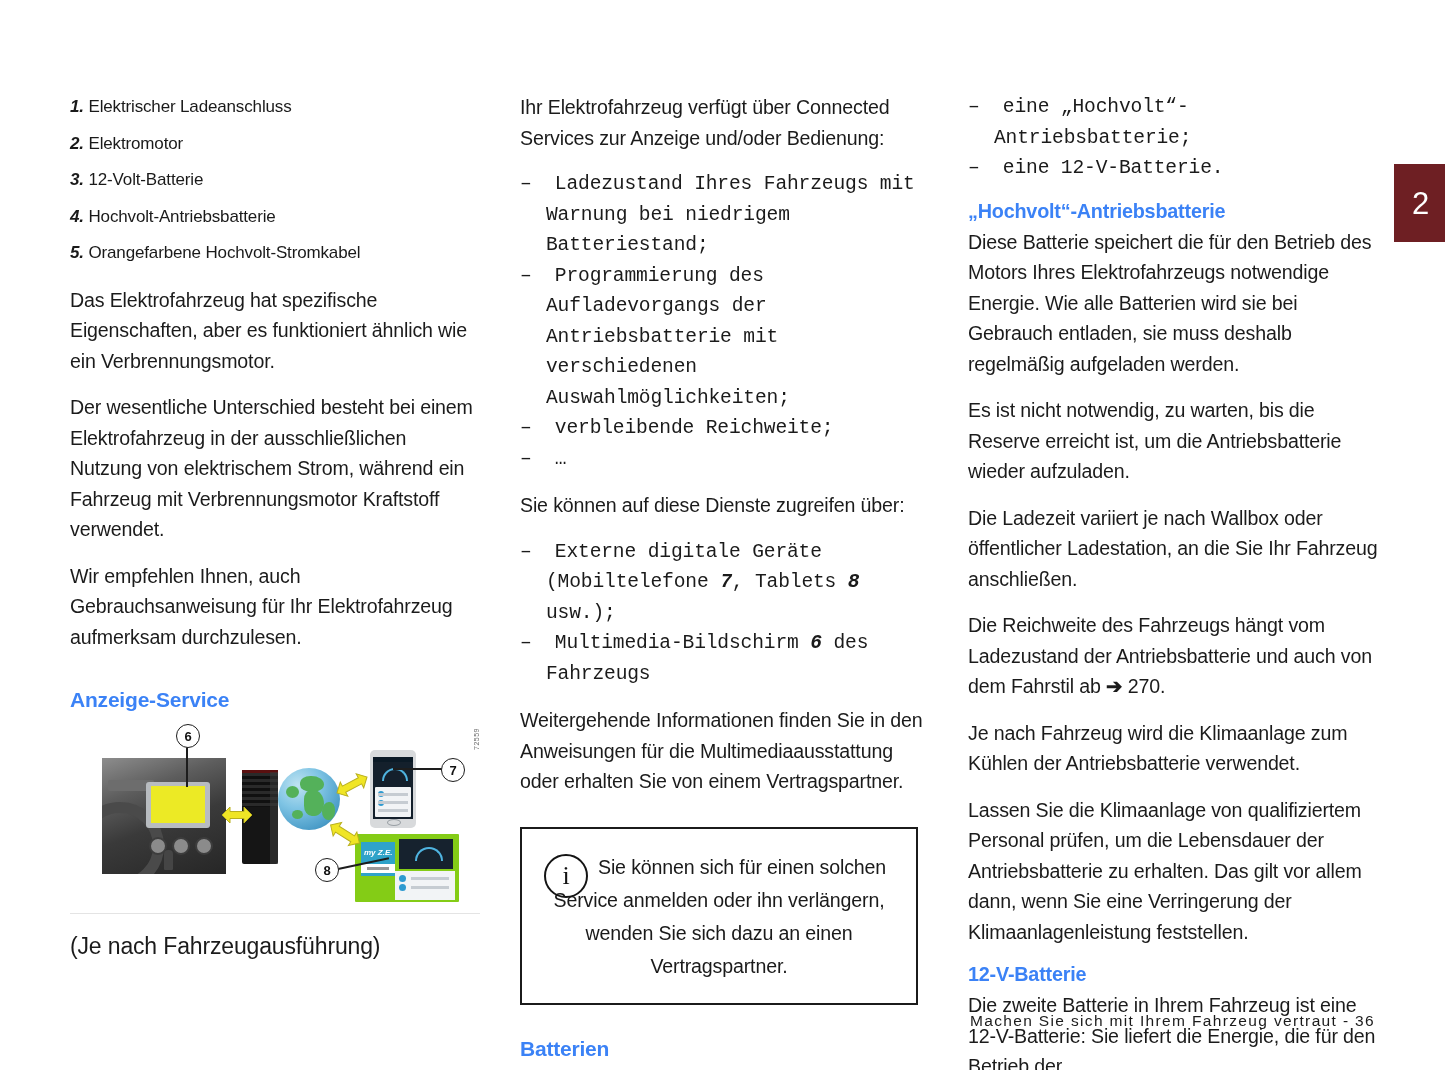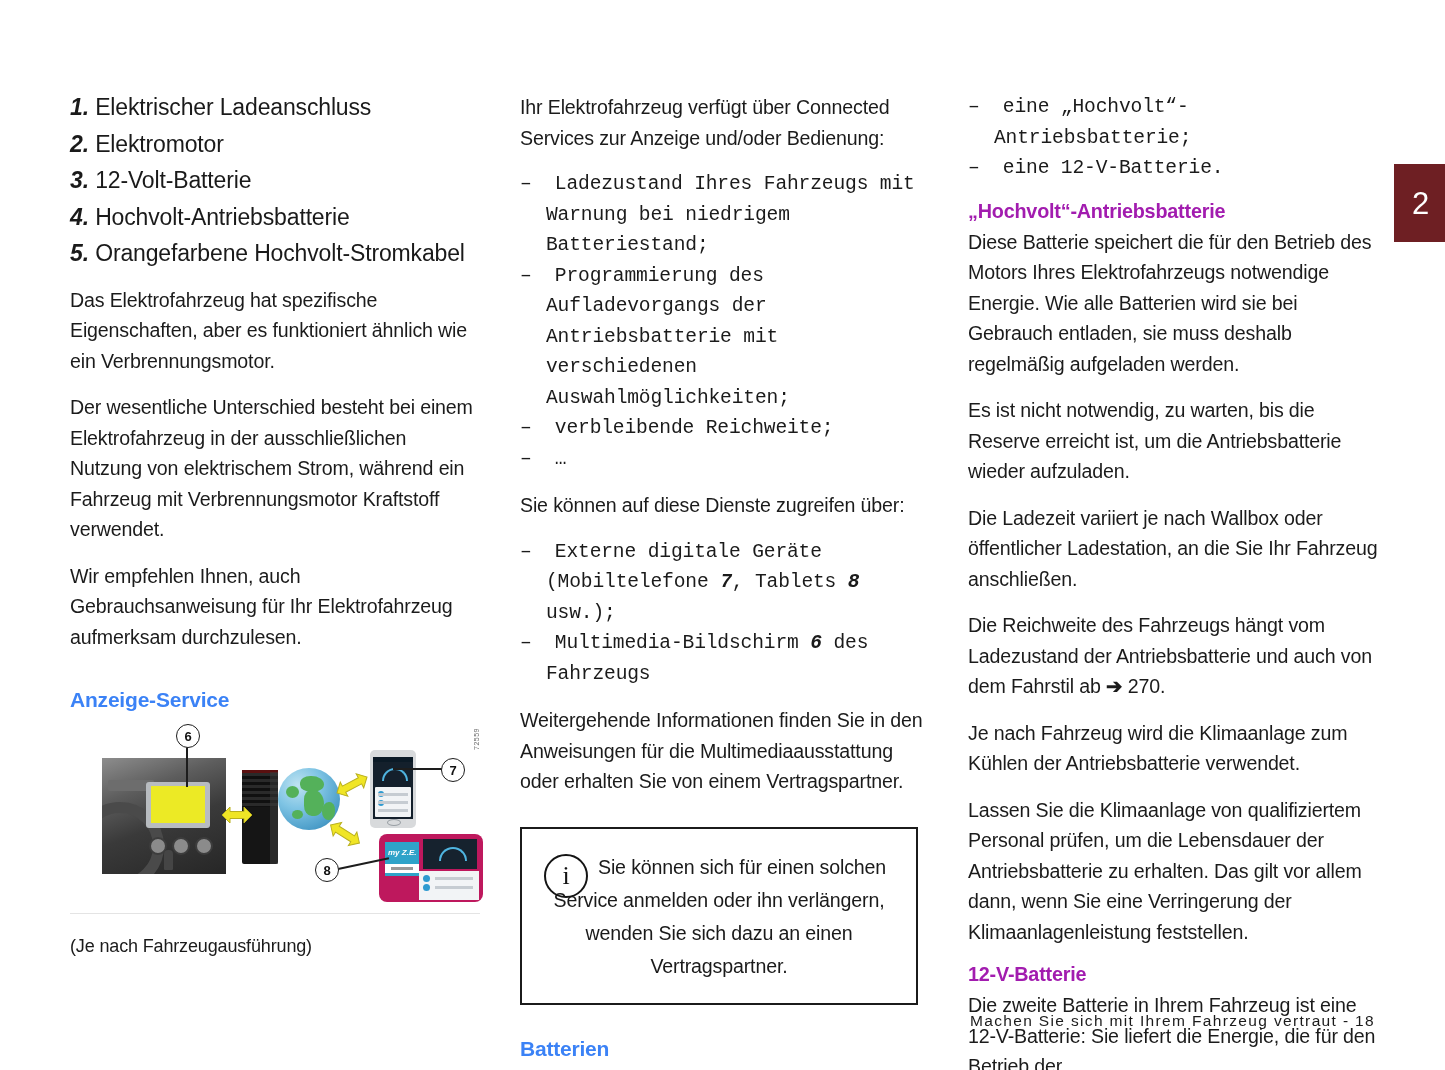--- a/index.html
+++ b/index.html
@@ -67,21 +67,21 @@
     margin: 0;
     font-size: 19.6px;
     line-height: 30.5px;
     color: #1b1b1b;
     letter-spacing: -0.15px;
   }
   .para { margin-bottom: 16px; }
   .tight { margin-bottom: 0px; }
 
   .numitem {
-    font-size: 23px;
+    font-size: 17px;
     line-height: 30.5px;
     margin-bottom: 6px;
     letter-spacing: -0.15px;
   }
   .numitem .num {
     font-weight: bold;
     font-style: italic;
   }
   .numitem-last { margin-bottom: 16px; }
 
@@ -105,21 +105,21 @@
     font-size: 21px;
     font-weight: bold;
     letter-spacing: -0.2px;
     color: #3b82f6;
   }
   h2.sub-tight {
     margin: 0 0 4px 0;
     font-size: 19.8px;
     font-weight: bold;
     letter-spacing: -0.2px;
-    color: #a21caf;
+    color: #3b82f6;
   }
   .spacer-sm { height: 10px; }
   .spacer-md { height: 20px; }
   .spacer-lg { height: 32px; }
 
   
   .figure-wrap {
     position: relative;
     width: 410px;
     margin-top: 6px;
@@ -131,21 +131,21 @@
     background: #ffffff;
   }
   .fig-rule {
     width: 410px;
     height: 1px;
     background: #e4e4e4;
     margin-top: 6px;
   }
   .fig-caption {
     margin-top: 17px;
-    font-size: 18px;
+    font-size: 23px;
     line-height: 30.5px;
     letter-spacing: -0.15px;
   }
   .fig-code {
     position: absolute;
     right: 0px;
     top: 6px;
     font-size: 7px;
     color: #6b6b6b;
     writing-mode: vertical-rl;
@@ -379,24 +379,23 @@
     border-radius: 50%;
   }
 
   
   .tablet {
     position: absolute;
     left: 285px;
     top: 112px;
     width: 104px;
     height: 68px;
-    background: #be185d;
-    border-radius: 8px;
+    background: #84cc16;
+    border-radius: 1px;
     overflow: hidden;
-    margin-left: 24px;
   }
   .tab-left {
     position: absolute;
     left: 6px;
     top: 8px;
     width: 34px;
     height: 34px;
     background: #2fa3c9;
   }
   .tab-left-lbl {
@@ -706,15 +705,15 @@
 
     <p class="para"><span>Die Reichweite des Fahrzeugs hängt vom Ladezustand der Antriebsbatterie und auch von dem Fahrstil ab </span><span style="font-weight:bold;">➔&nbsp;</span><span style="font-weight:normal;">270</span><span>.</span></p>
 
     <p class="para">Je nach Fahrzeug wird die Klimaanlage zum Kühlen der Antriebsbatterie verwendet.</p>
     <p class="para">Lassen Sie die Klimaanlage von qualifiziertem Personal prüfen, um die Lebensdauer der Antriebsbatterie zu erhalten. Das gilt vor allem dann, wenn Sie eine Verringerung der Klimaanlagenleistung feststellen.</p>
 
     <h2 class="sub-tight">12-V-Batterie</h2>
     <p class="tight">Die zweite Batterie in Ihrem Fahrzeug ist eine 12-V-Batterie: Sie liefert die Energie, die für den Betrieb der</p>
   </div>
 
-  <div class="footer">Machen Sie sich mit Ihrem Fahrzeug vertraut - 18</div>
+  <div class="footer">Machen Sie sich mit Ihrem Fahrzeug vertraut - 36</div>
 
 </div>
 
 </body></html>

